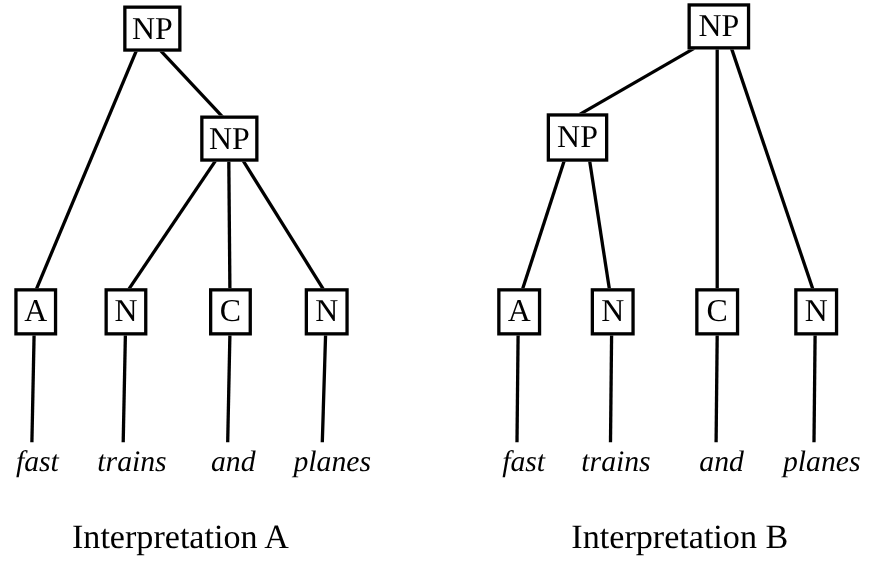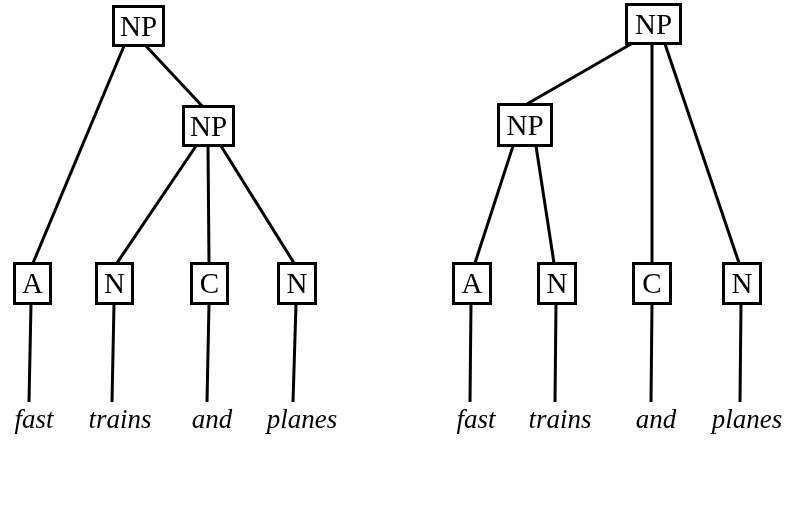--- a/index.html
+++ b/index.html
@@ -91,27 +91,29 @@
   <div class="node" style="left:13px;top:262px;width:39px;height:43px">A</div>
   <div class="node" style="left:95px;top:262px;width:39px;height:43px">N</div>
   <div class="node" style="left:190px;top:262px;width:39px;height:43px">C</div>
   <div class="node" style="left:277px;top:262px;width:40px;height:43px">N</div>
 
   <div class="word" style="left:34px;top:406px">fast</div>
   <div class="word" style="left:120px;top:406px">trains</div>
   <div class="word" style="left:212px;top:406px">and</div>
   <div class="word" style="left:302px;top:406px">planes</div>
 
+  <div class="caption" style="left:164px;top:472px">Interpretation A</div>
 
   <div class="node" style="left:625px;top:3px;width:57px;height:42px">NP</div>
   <div class="node" style="left:497px;top:103px;width:56px;height:44px">NP</div>
   <div class="node" style="left:452px;top:262px;width:40px;height:43px">A</div>
   <div class="node" style="left:537px;top:262px;width:40px;height:43px">N</div>
   <div class="node" style="left:632px;top:262px;width:40px;height:43px">C</div>
   <div class="node" style="left:722px;top:262px;width:40px;height:43px">N</div>
 
   <div class="word" style="left:476px;top:406px">fast</div>
   <div class="word" style="left:560px;top:406px">trains</div>
   <div class="word" style="left:656px;top:406px">and</div>
   <div class="word" style="left:747px;top:406px">planes</div>
 
+  <div class="caption" style="left:618px;top:472px">Interpretation B</div>
 
 </div>
 
 </body></html>

